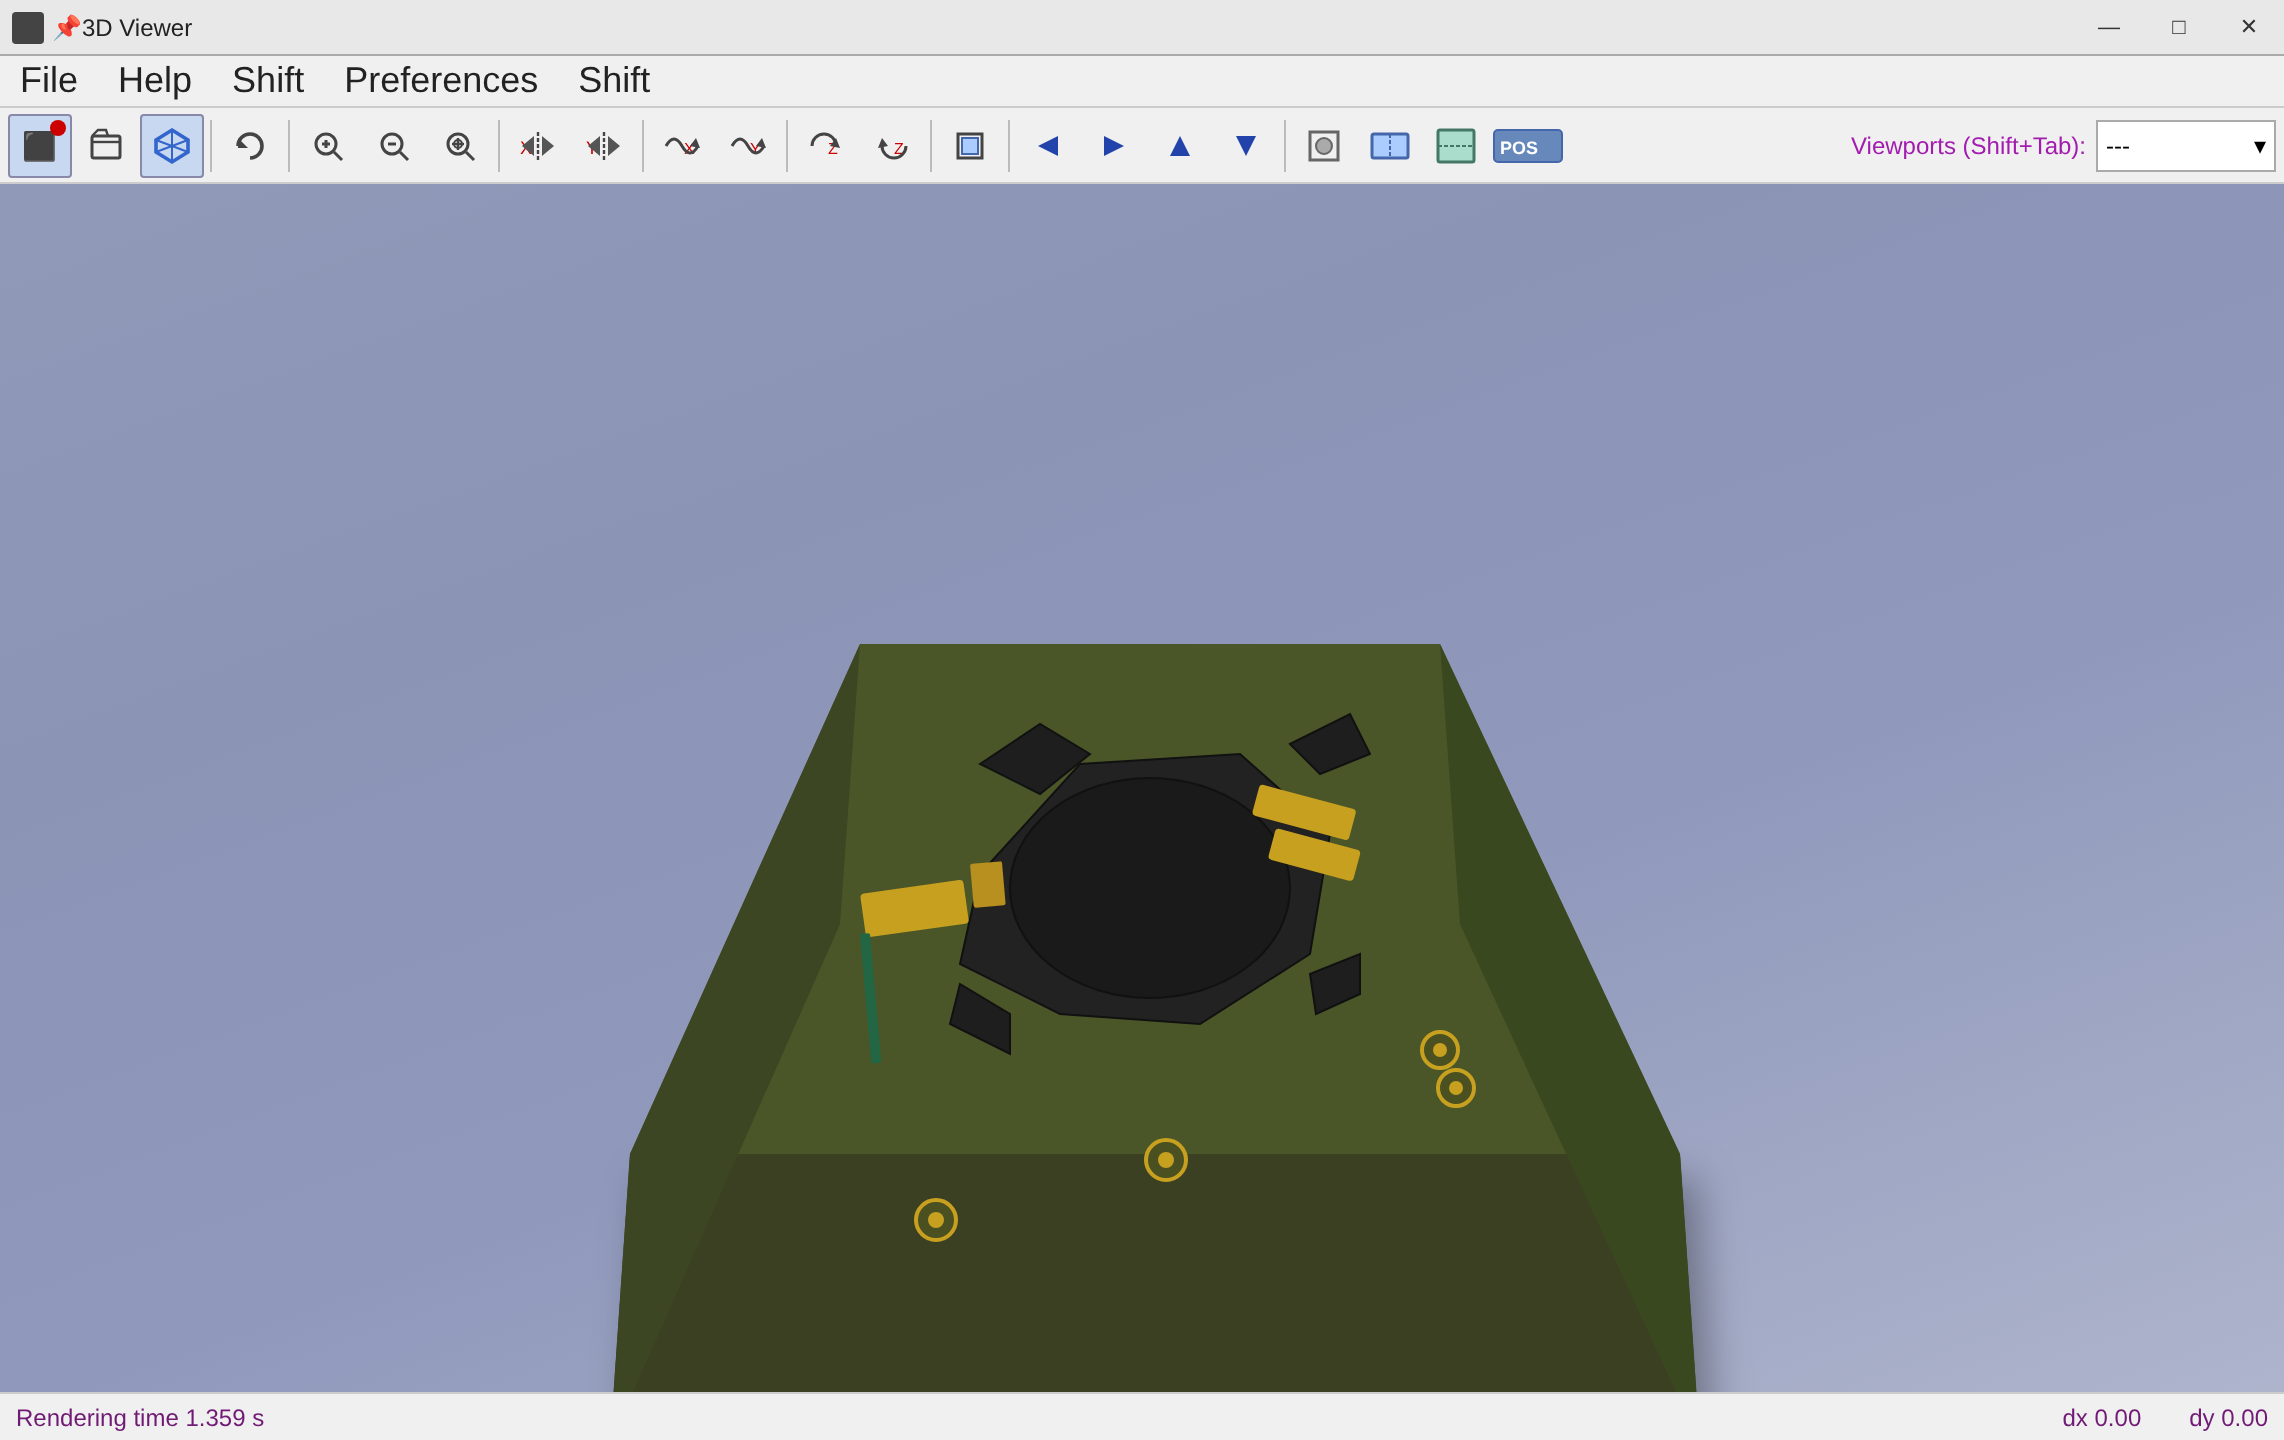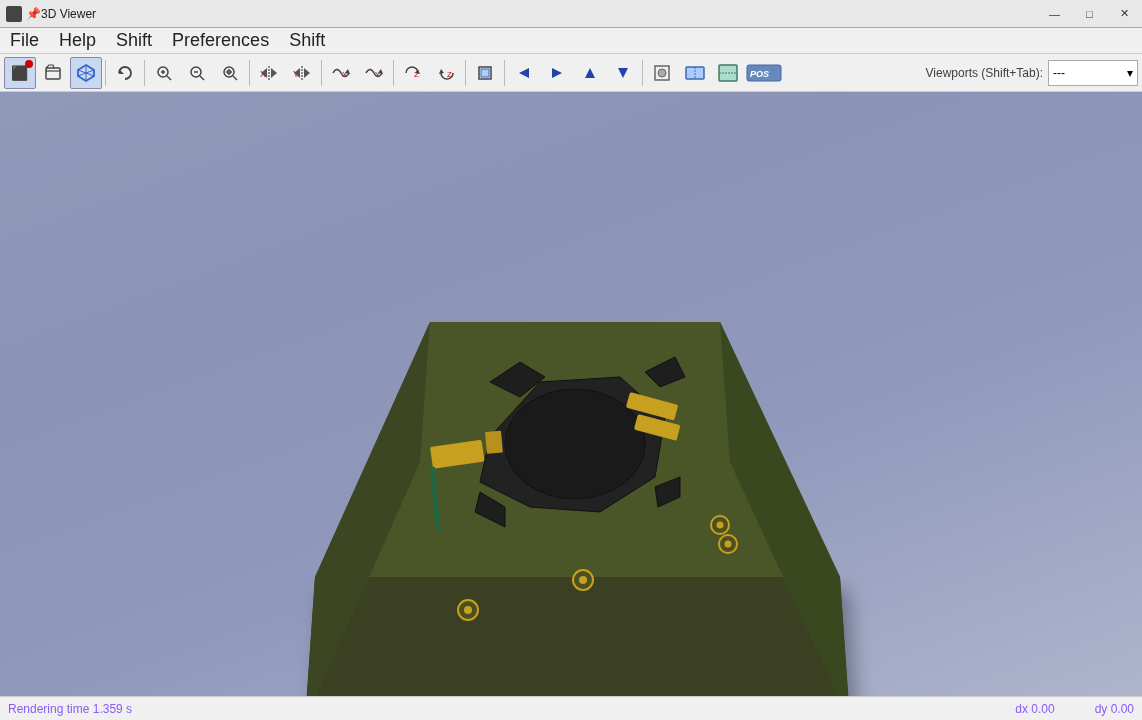--- a/index.html
+++ b/index.html
@@ -38,21 +38,21 @@
       border-bottom: 1px solid #ccc;
     }
     .tb-btn {
       width: 32px; height: 32px; display: flex; align-items: center; justify-content: center;
       cursor: pointer; border: 1px solid transparent; border-radius: 2px;
       font-size: 13px; color: #333;
     }
     .tb-btn.active { background: #c8d8f0; border-color: #88a; }
     .tb-sep { width: 1px; height: 26px; background: #bbb; margin: 0 2px; }
     .tb-spacer { flex: 1; }
-    .viewport-label { font-size: 12px; color: #404040; white-space: nowrap; margin-right: 4px; }
+    .viewport-label { font-size: 12px; color: #a21caf; white-space: nowrap; margin-right: 4px; }
     .viewport-select {
       height: 26px; min-width: 90px; background: white; border: 1px solid #aaa;
       font-size: 12px; padding: 0 4px; cursor: pointer;
       display: flex; align-items: center; justify-content: space-between;
     }
 
     
     #viewport {
       width: 100%; height: calc(720px - 28px - 26px - 38px - 24px);
       background: linear-gradient(160deg, #9099b8 0%, #8b94b5 30%, #9099bc 60%, #aeb4cc 100%);
@@ -60,23 +60,23 @@
     }
 
     
     #scene-svg { position: absolute; top: 0; left: 0; width: 100%; height: 100%; }
 
     
     #statusbar {
       width: 100%; height: 24px; background: #f0f0f0;
       display: flex; align-items: center; padding: 0 8px;
       border-top: 1px solid #ccc; justify-content: space-between;
-      font-size: 12px; color: #8b5cf6;
-    }
-    #statusbar-right { display: flex; gap: 40px; }
+      font-size: 12px; color: #701a75;
+    }
+    #statusbar-right { display: flex; gap: 24px; }
   </style>
 </head>
 <body>
 
 <div id="titlebar">
   <div id="titlebar-left">
     <div id="titlebar-icon"></div>
     <span style="font-size:12px;">📌</span>
   </div>
   <div id="titlebar-title">3D Viewer</div>
@@ -246,21 +246,21 @@
         <rect x="2" y="4" width="18" height="12" fill="#aaccff" stroke="#4466aa" stroke-width="1.5" rx="1"></rect>
         <line x1="11" y1="4" x2="11" y2="16" stroke="#4466aa" stroke-width="1" stroke-dasharray="2,1"></line>
       </svg>
   </div>
   <div class="tb-btn">
     <svg width="22" height="20" viewBox="0 0 22 20">
         <rect x="2" y="2" width="18" height="16" fill="#aaddcc" stroke="#447766" stroke-width="1.5" rx="1"></rect>
         <line x1="2" y1="10" x2="20" y2="10" stroke="#447766" stroke-width="1" stroke-dasharray="2,1"></line>
       </svg>
   </div>
-  <div class="tb-btn" style="font-size:8px; font-weight:bold; color:#333; width:38px;font-style:italic;">
+  <div class="tb-btn" style="font-size:8px; font-weight:bold; color:#333; width:38px;">
     <svg width="36" height="20" viewBox="0 0 36 20">
         <rect x="1" y="2" width="34" height="16" fill="#6688bb" stroke="#4466aa" stroke-width="1" rx="2"></rect>
         <text x="4" y="14" font-size="9" fill="white" font-family="Arial" font-weight="bold">POS</text>
       </svg>
   </div>
   <div class="tb-spacer"></div>
   <span class="viewport-label">Viewports (Shift+Tab):</span>
   <div class="viewport-select">
     <span>---</span>
     <span>▾</span>

